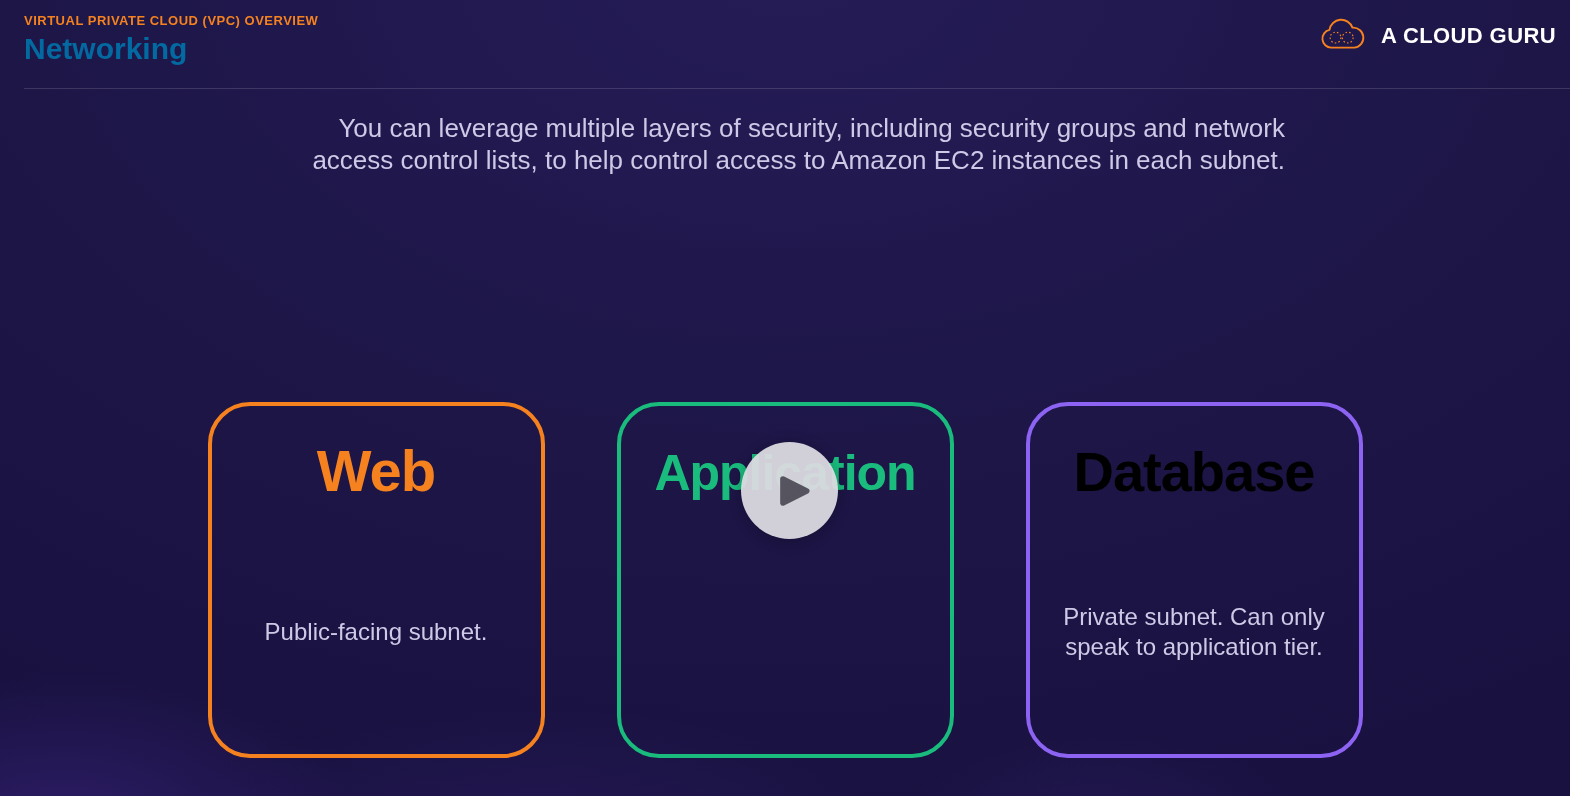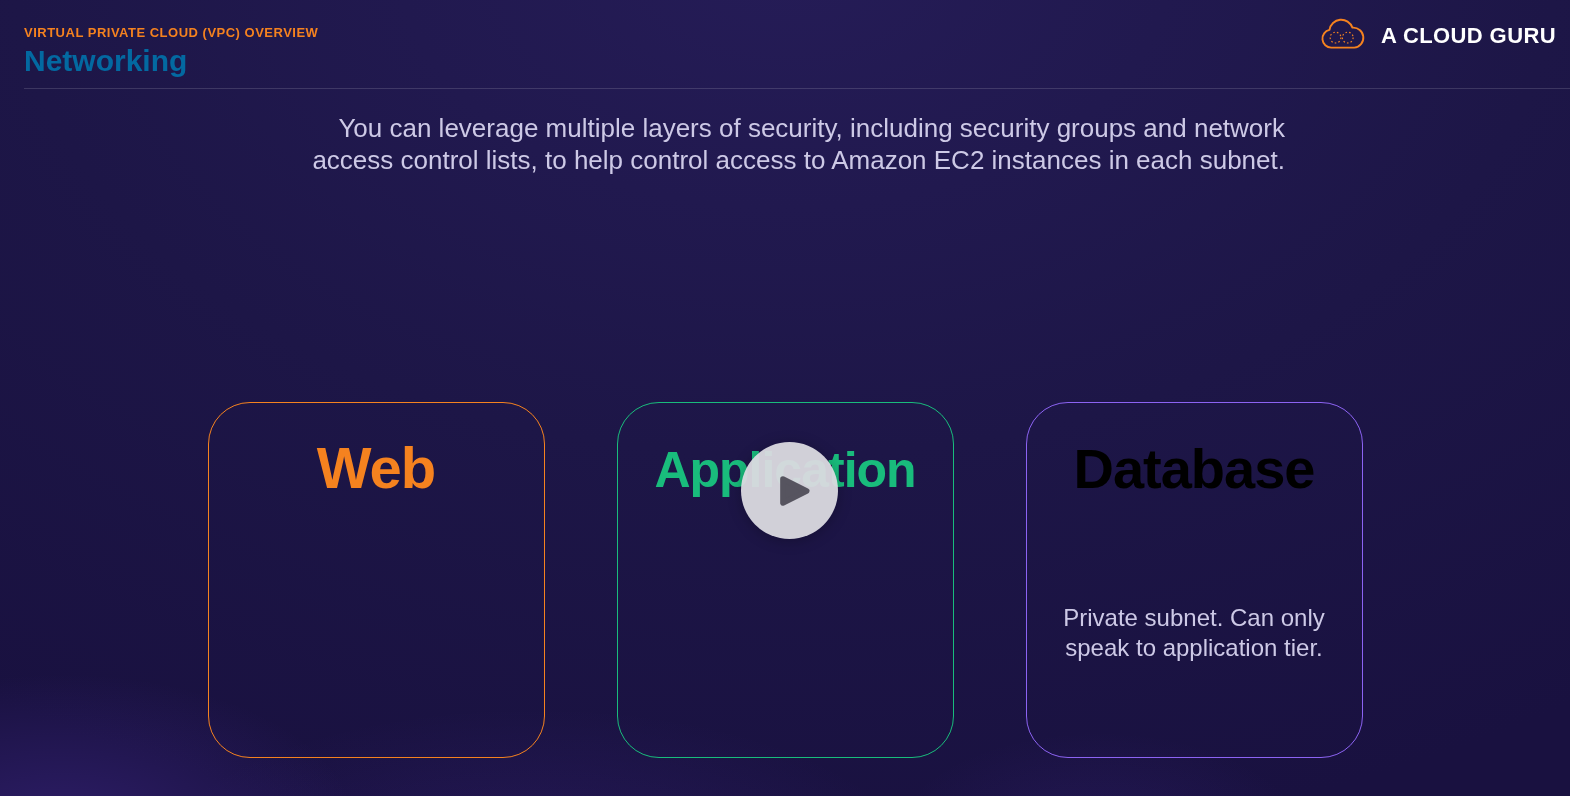--- a/index.html
+++ b/index.html
@@ -15,39 +15,39 @@
     background:
       radial-gradient(420px 220px at 4% 104%, rgba(124,77,255,0.20), transparent 70%),
       radial-gradient(560px 240px at 34% 110%, rgba(124,77,255,0.12), transparent 70%),
       radial-gradient(300px 160px at 70% 106%, rgba(124,77,255,0.10), transparent 70%),
       radial-gradient(1400px 900px at 50% -5%, #251c57 0%, #1d1647 55%, #191140 100%);
     color:#fff;
     position:relative;
   }
 
   
-  .header{position:absolute;top:0;left:0;right:0;padding:25px 24px 0;}
+  .header{position:absolute;top:0;left:0;right:0;padding:13px 24px 0;}
   .eyebrow{font-size:13px;font-weight:bold;letter-spacing:0.5px;color:var(--orange);}
   .course-title{font-size:30px;font-weight:bold;color:#0369a1;margin-top:4px;line-height:1.1;}
   .divider{position:absolute;top:88px;left:24px;right:0;border-top:1px solid rgba(255,255,255,0.14);}
 
   .brand{position:absolute;top:18px;right:14px;display:flex;align-items:center;gap:16px;}
   .brand-name{color:#fff;font-weight:bold;font-size:22px;letter-spacing:0.4px;}
   .cloud-icon{display:block;}
 
   
   .main{position:absolute;top:89px;left:0;right:0;text-align:center;}
   .slide-title{margin:62px 0 0;font-size:70px;font-weight:bold;letter-spacing:-1px;line-height:1.05;color:#ffffff;}
   .slide-subtitle{margin:24px auto 0;max-width:1000px;font-size:26px;line-height:1.22;color:var(--text-muted);font-weight:normal;text-align:right;}
 
   
   .cards-row{position:absolute;top:402px;left:0;right:0;display:flex;justify-content:center;gap:72px;}
   .card{
     position:relative;width:337px;height:356px;
-    border:1px solid #a16207;border-radius:42px;
+    border:4px solid #a16207;border-radius:42px;
     background:transparent;
   }
   .card-title{
     position:absolute;top:36px;left:0;right:0;text-align:center;
     font-weight:bold;line-height:1;font-size:58px;letter-spacing:-1px;
   }
   .card:nth-child(2) .card-title{font-size:50px;top:42px;}
   .card:nth-child(3) .card-title{font-size:56px;top:38px;}
   .card-desc{
     position:absolute;top:65%;left:20px;right:20px;transform:translateY(-50%);
@@ -85,20 +85,21 @@
 
 <div class="divider"></div>
 
 <div class="main">
   <p class="slide-subtitle">You can leverage multiple layers of security, including security groups and network access control lists, to help control access to Amazon EC2 instances in each subnet.</p>
 </div>
 
 <div class="cards-row">
   <div class="card" style="border-color: rgb(245, 130, 31);">
     <div class="card-title" style="color: rgb(245, 130, 31);">Web</div>
+    <div class="card-desc">Public-facing subnet.</div>
   </div>
   <div class="card" style="border-color: rgb(25, 188, 124);">
     <div class="card-title" style="color: rgb(25, 188, 124);">Application</div>
   </div>
   <div class="card" style="border-color: rgb(140, 99, 243);">
     <div class="card-title" style="color: #000000;">Database</div>
     <div class="card-desc">Private subnet. Can only speak to application tier.</div>
   </div>
 </div>
 

